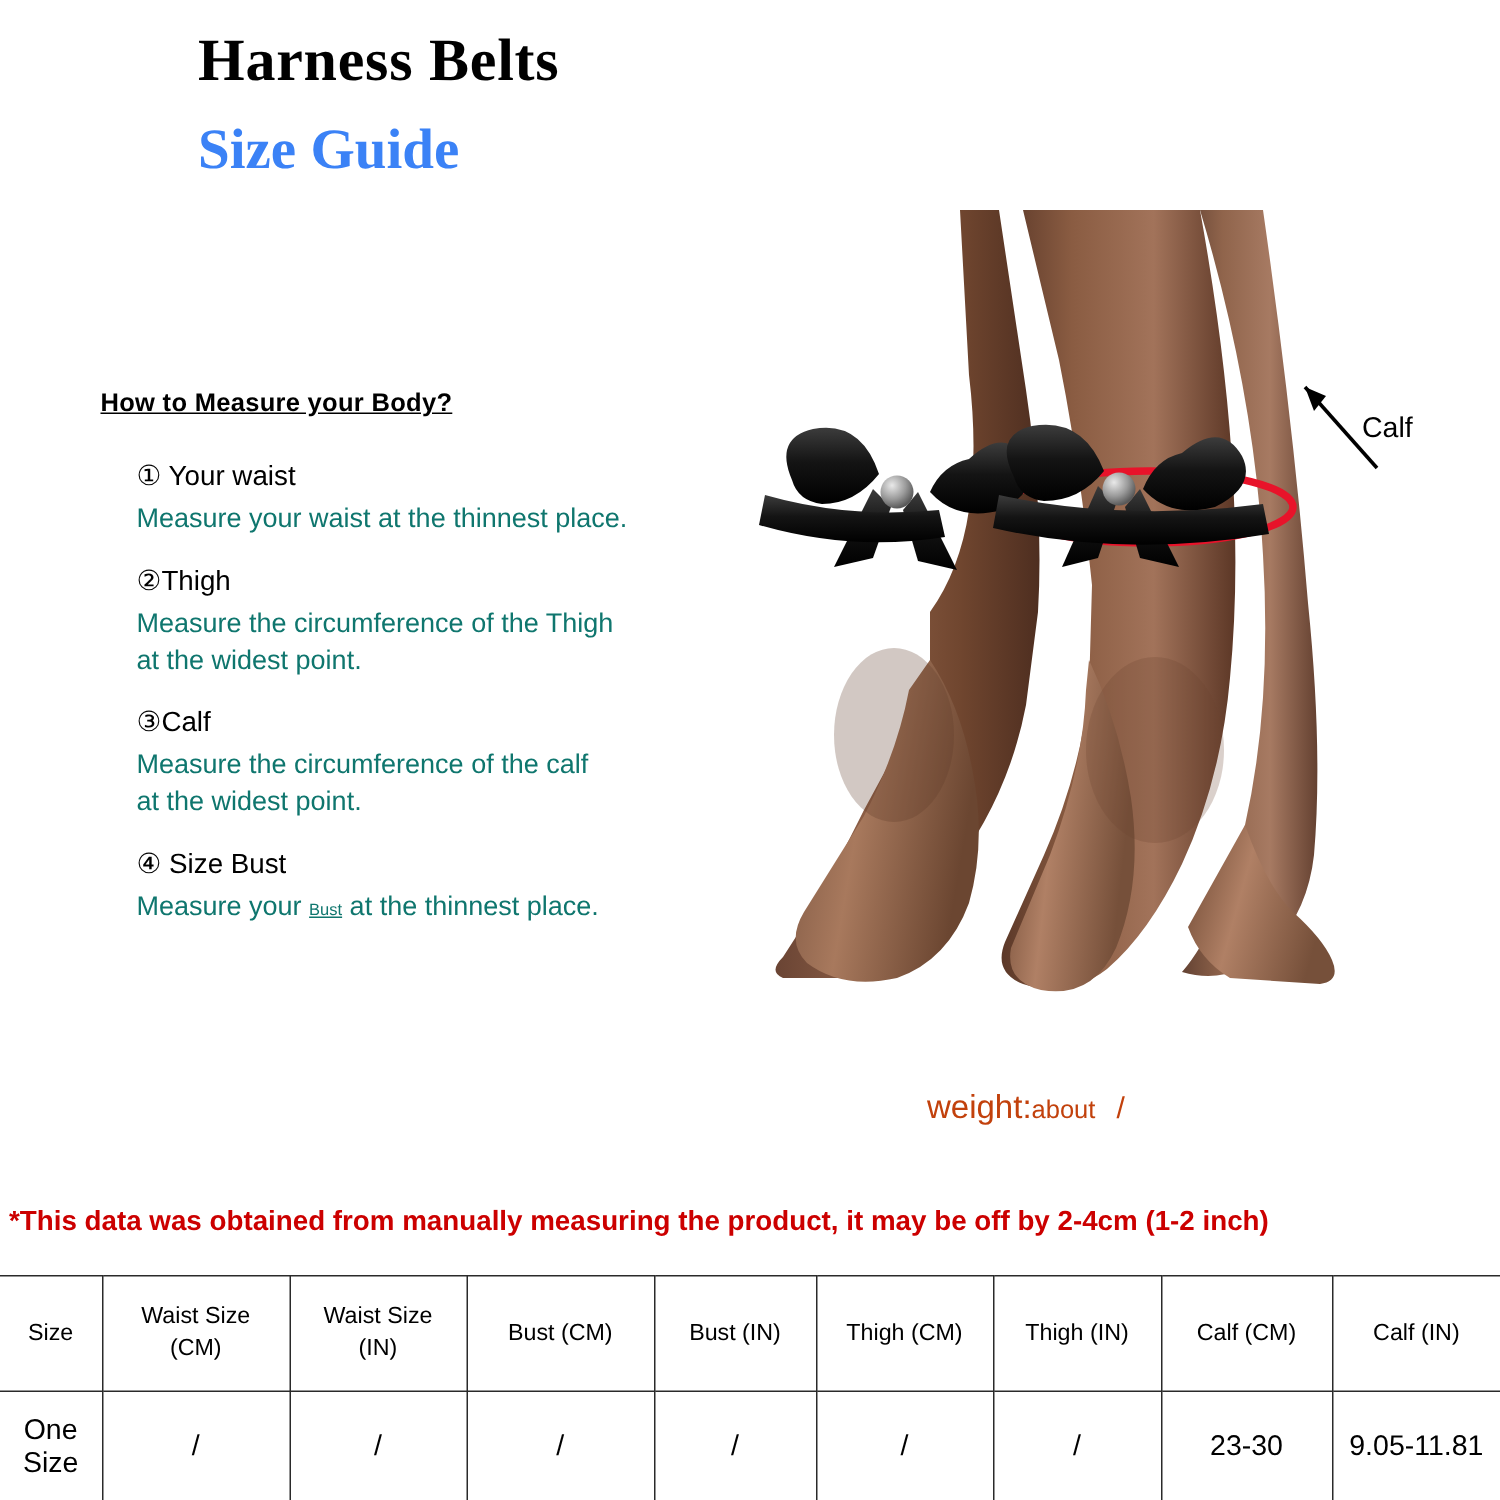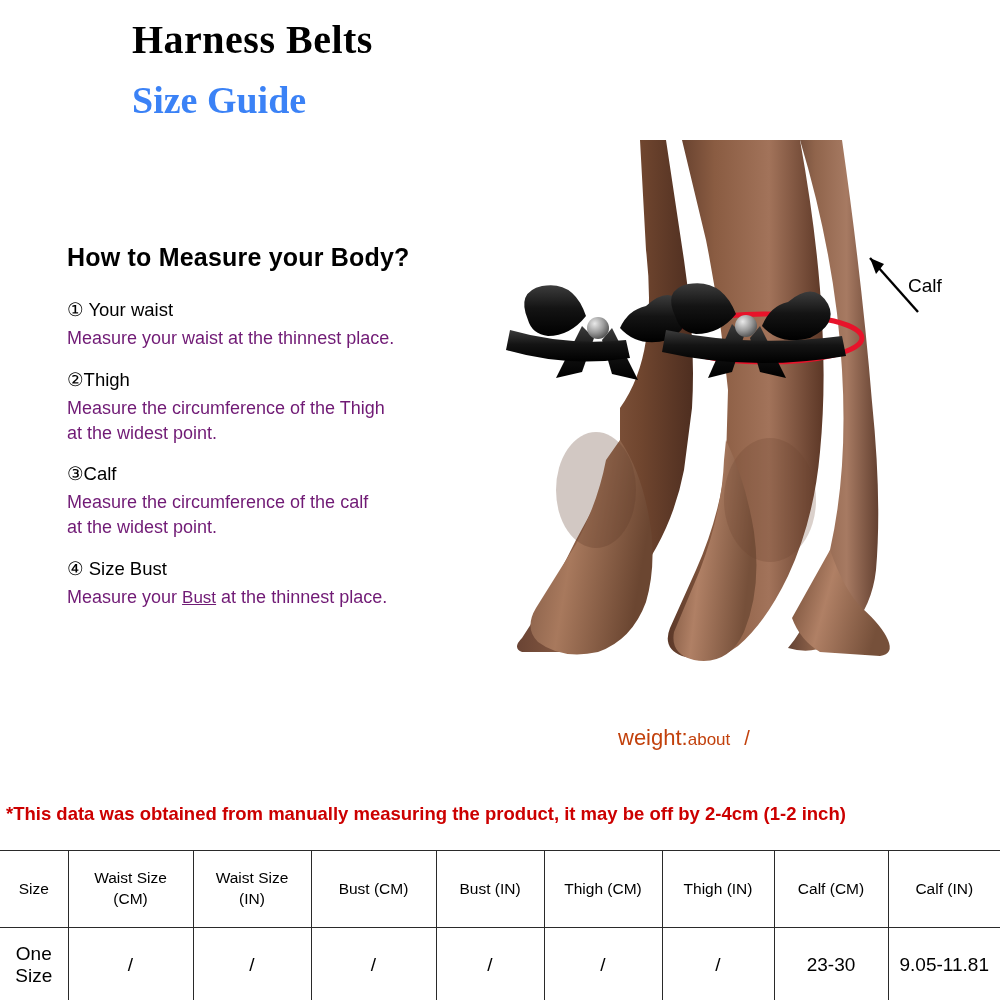--- a/index.html
+++ b/index.html
@@ -38,42 +38,44 @@
   }
 
   
   .howto {
     position: absolute;
     left: 67px;
     top: 243px;
     width: 420px;
   }
   .howto-heading {
-    font-size: 25px;
+    font-size: 17px;
     font-weight: bold;
     color: #000;
-    margin: 0 0 26px 0;
+    margin: 16px 0 26px 0;
     letter-spacing: 0.2px;
+    text-decoration: underline;
   }
   .step {
     margin-bottom: 17px;
+    margin-left: 24px;
   }
   .step-title {
     font-size: 18.5px;
     color: #000;
     margin-bottom: 3px;
     line-height: 1.35;
   }
   .step-body {
     font-size: 18px;
-    color: #701a75;
+    color: #0f766e;
     line-height: 1.38;
   }
   .small-word {
-    font-size: 17px;
+    font-size: 11px;
     text-decoration: underline;
   }
 
   
   .photo {
     position: absolute;
     left: 470px;
     top: 140px;
     width: 470px;
     height: 560px;

